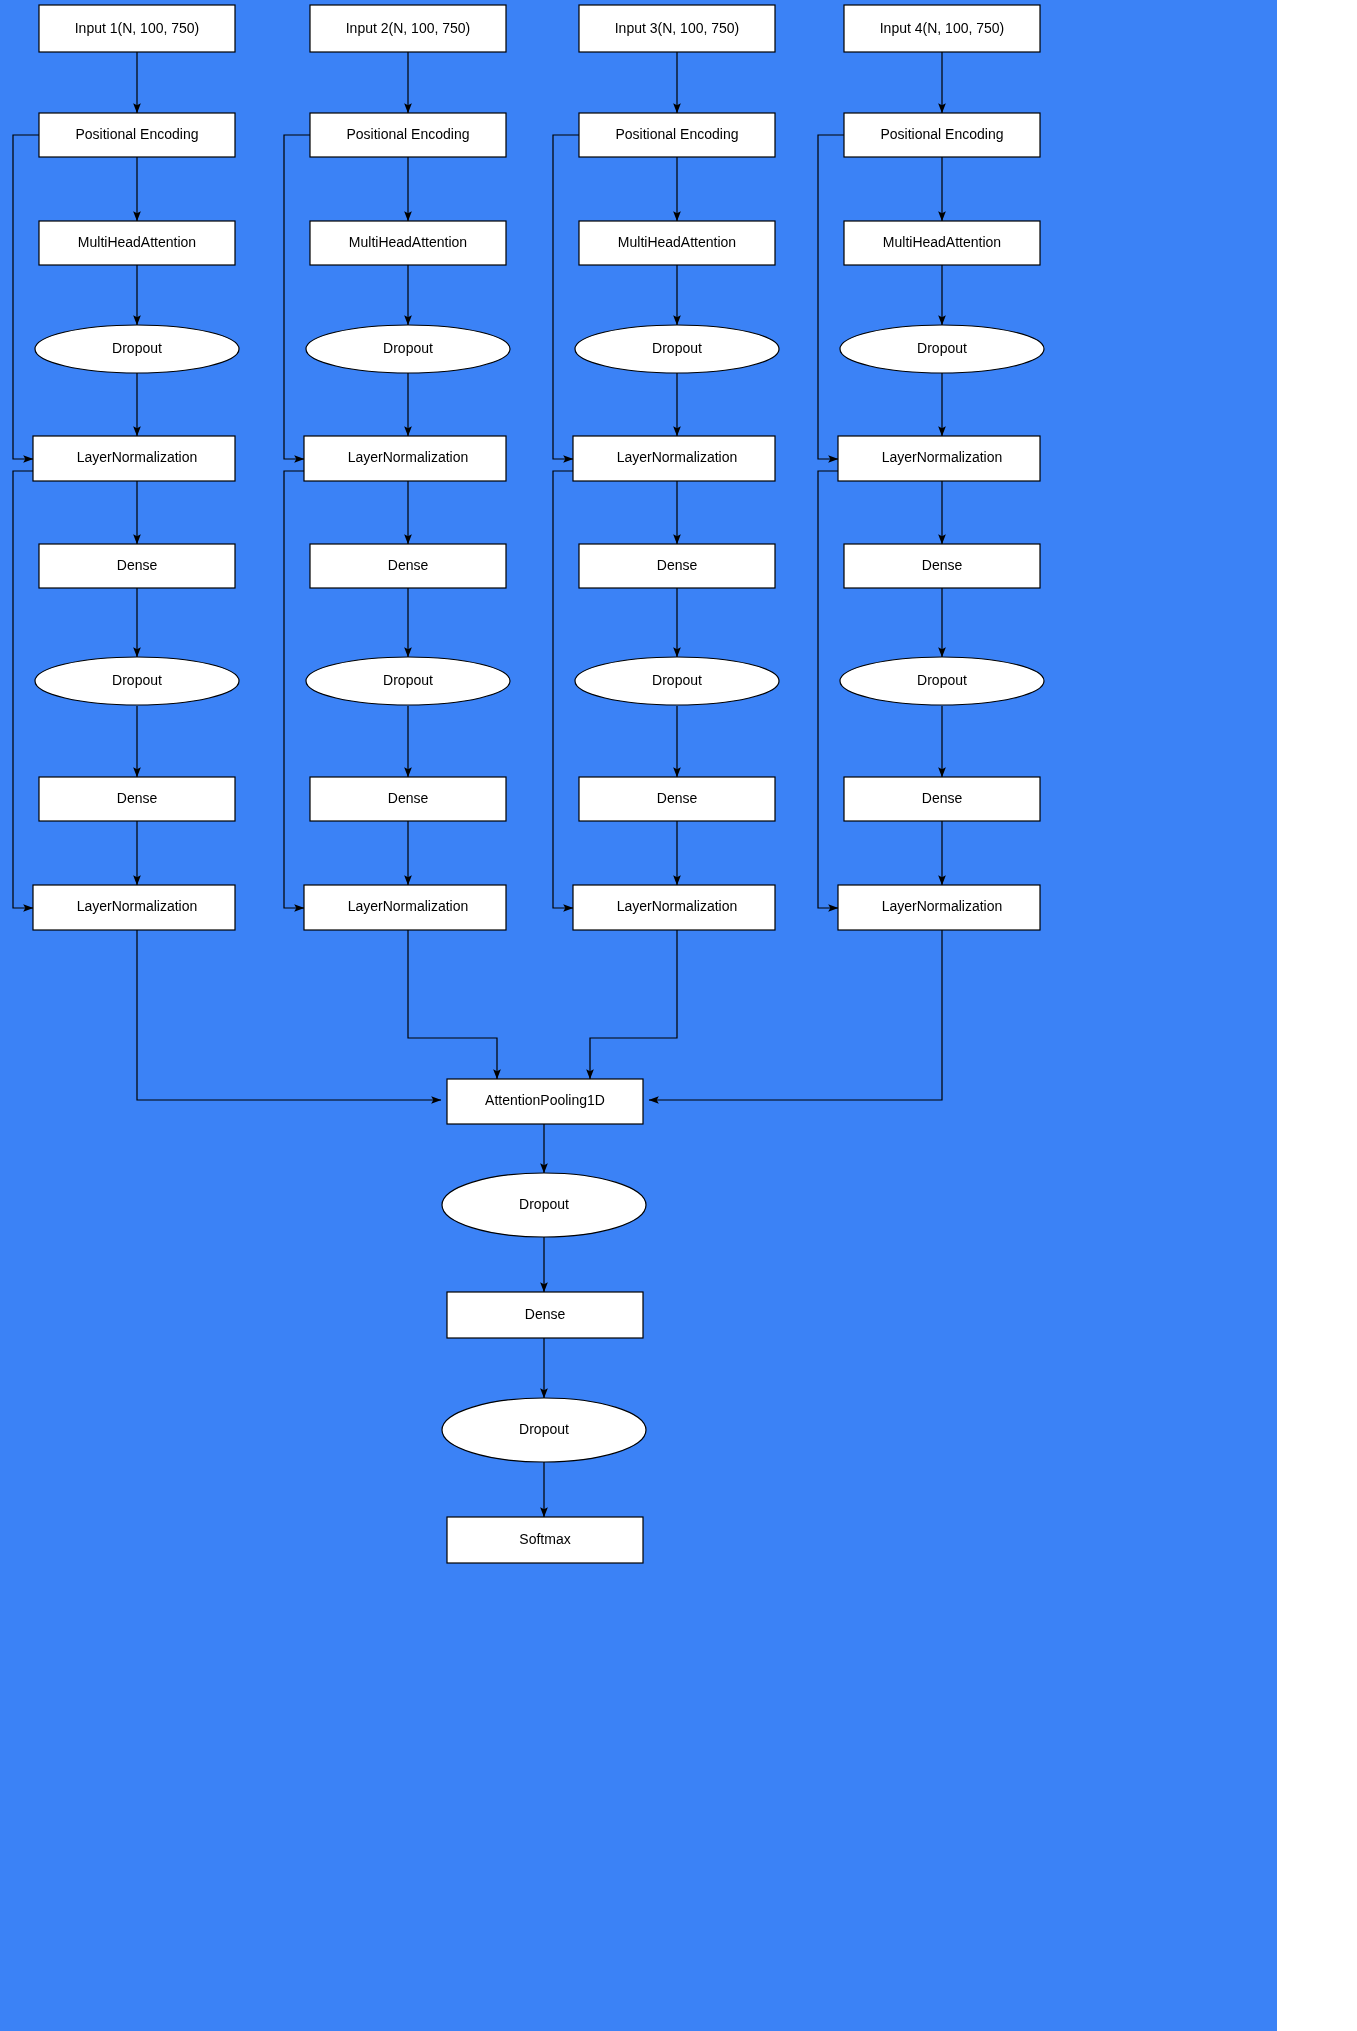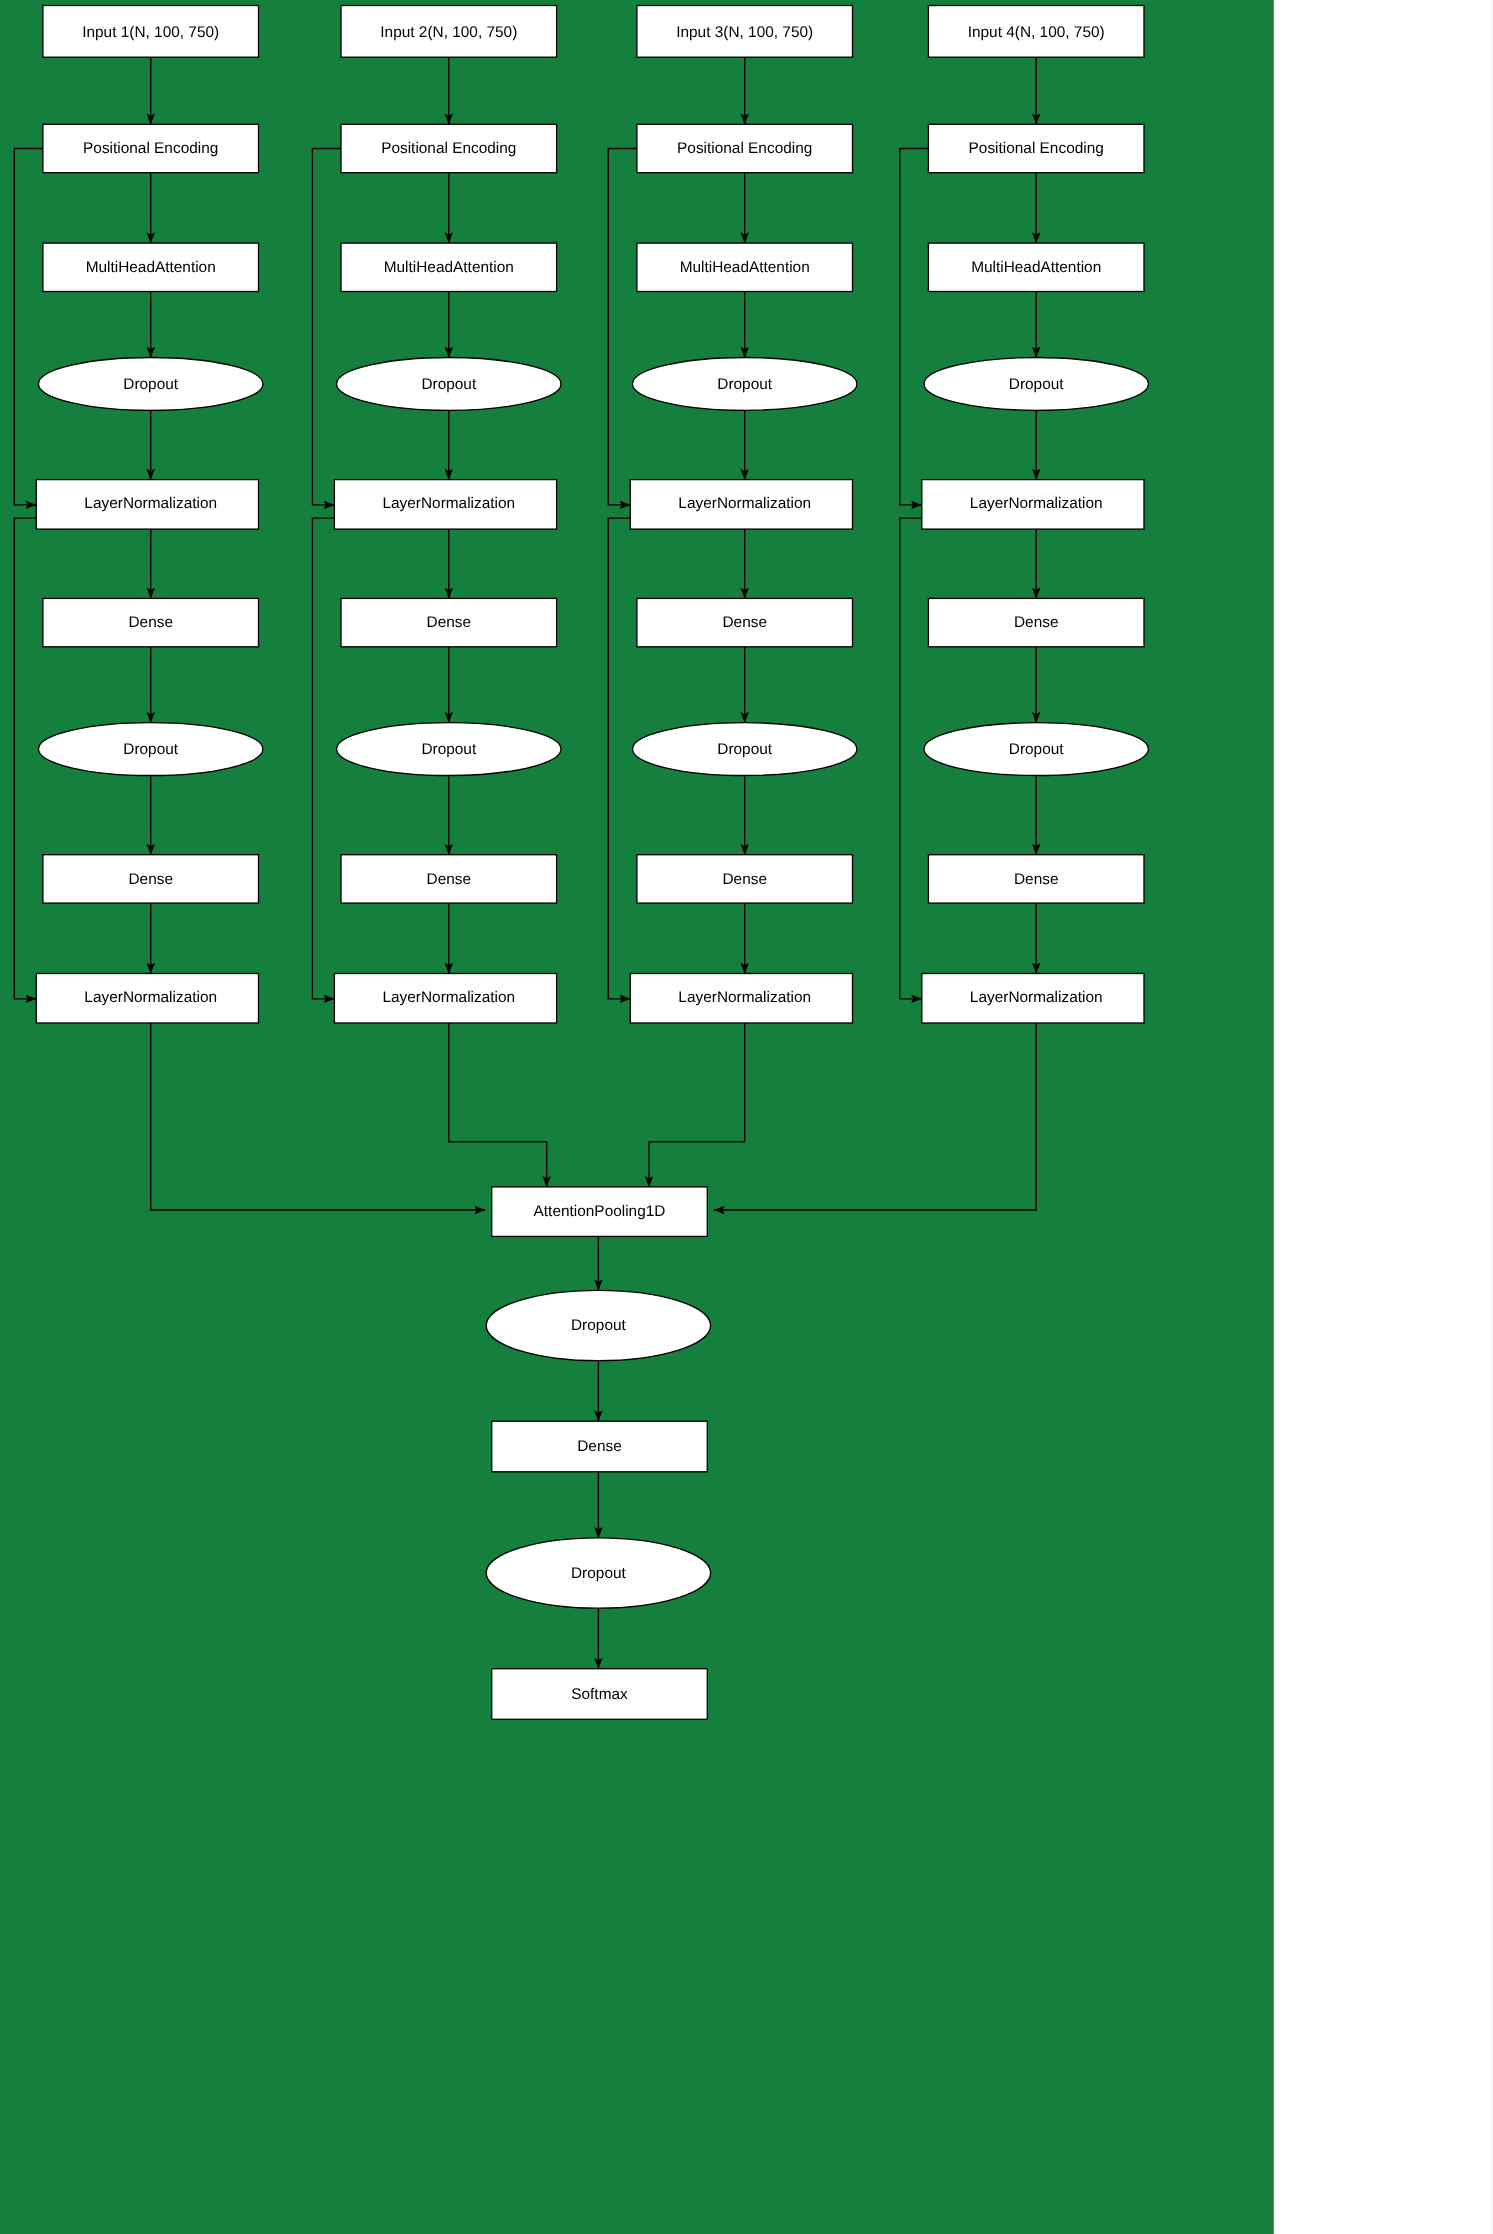--- a/index.html
+++ b/index.html
@@ -1,24 +1,24 @@
 <!DOCTYPE html>
 <html><head>
 <meta charset="utf-8">
 <style>
   html, body {
     margin: 0;
     padding: 0;
     background: #ffffff;
   }
   #diagram-root {
-    width: 1158px;
+    width: 1277px;
     height: 2031px;
     position: relative;
-    background: #15803d;
+    background: #3b82f6;
     font-family: "Liberation Sans", sans-serif;
   }
   svg.flow {
     display: block;
     width: 1357px;
     height: 2031px;
   }
   .node-box {
     fill: #ffffff;
     stroke: #000000;

